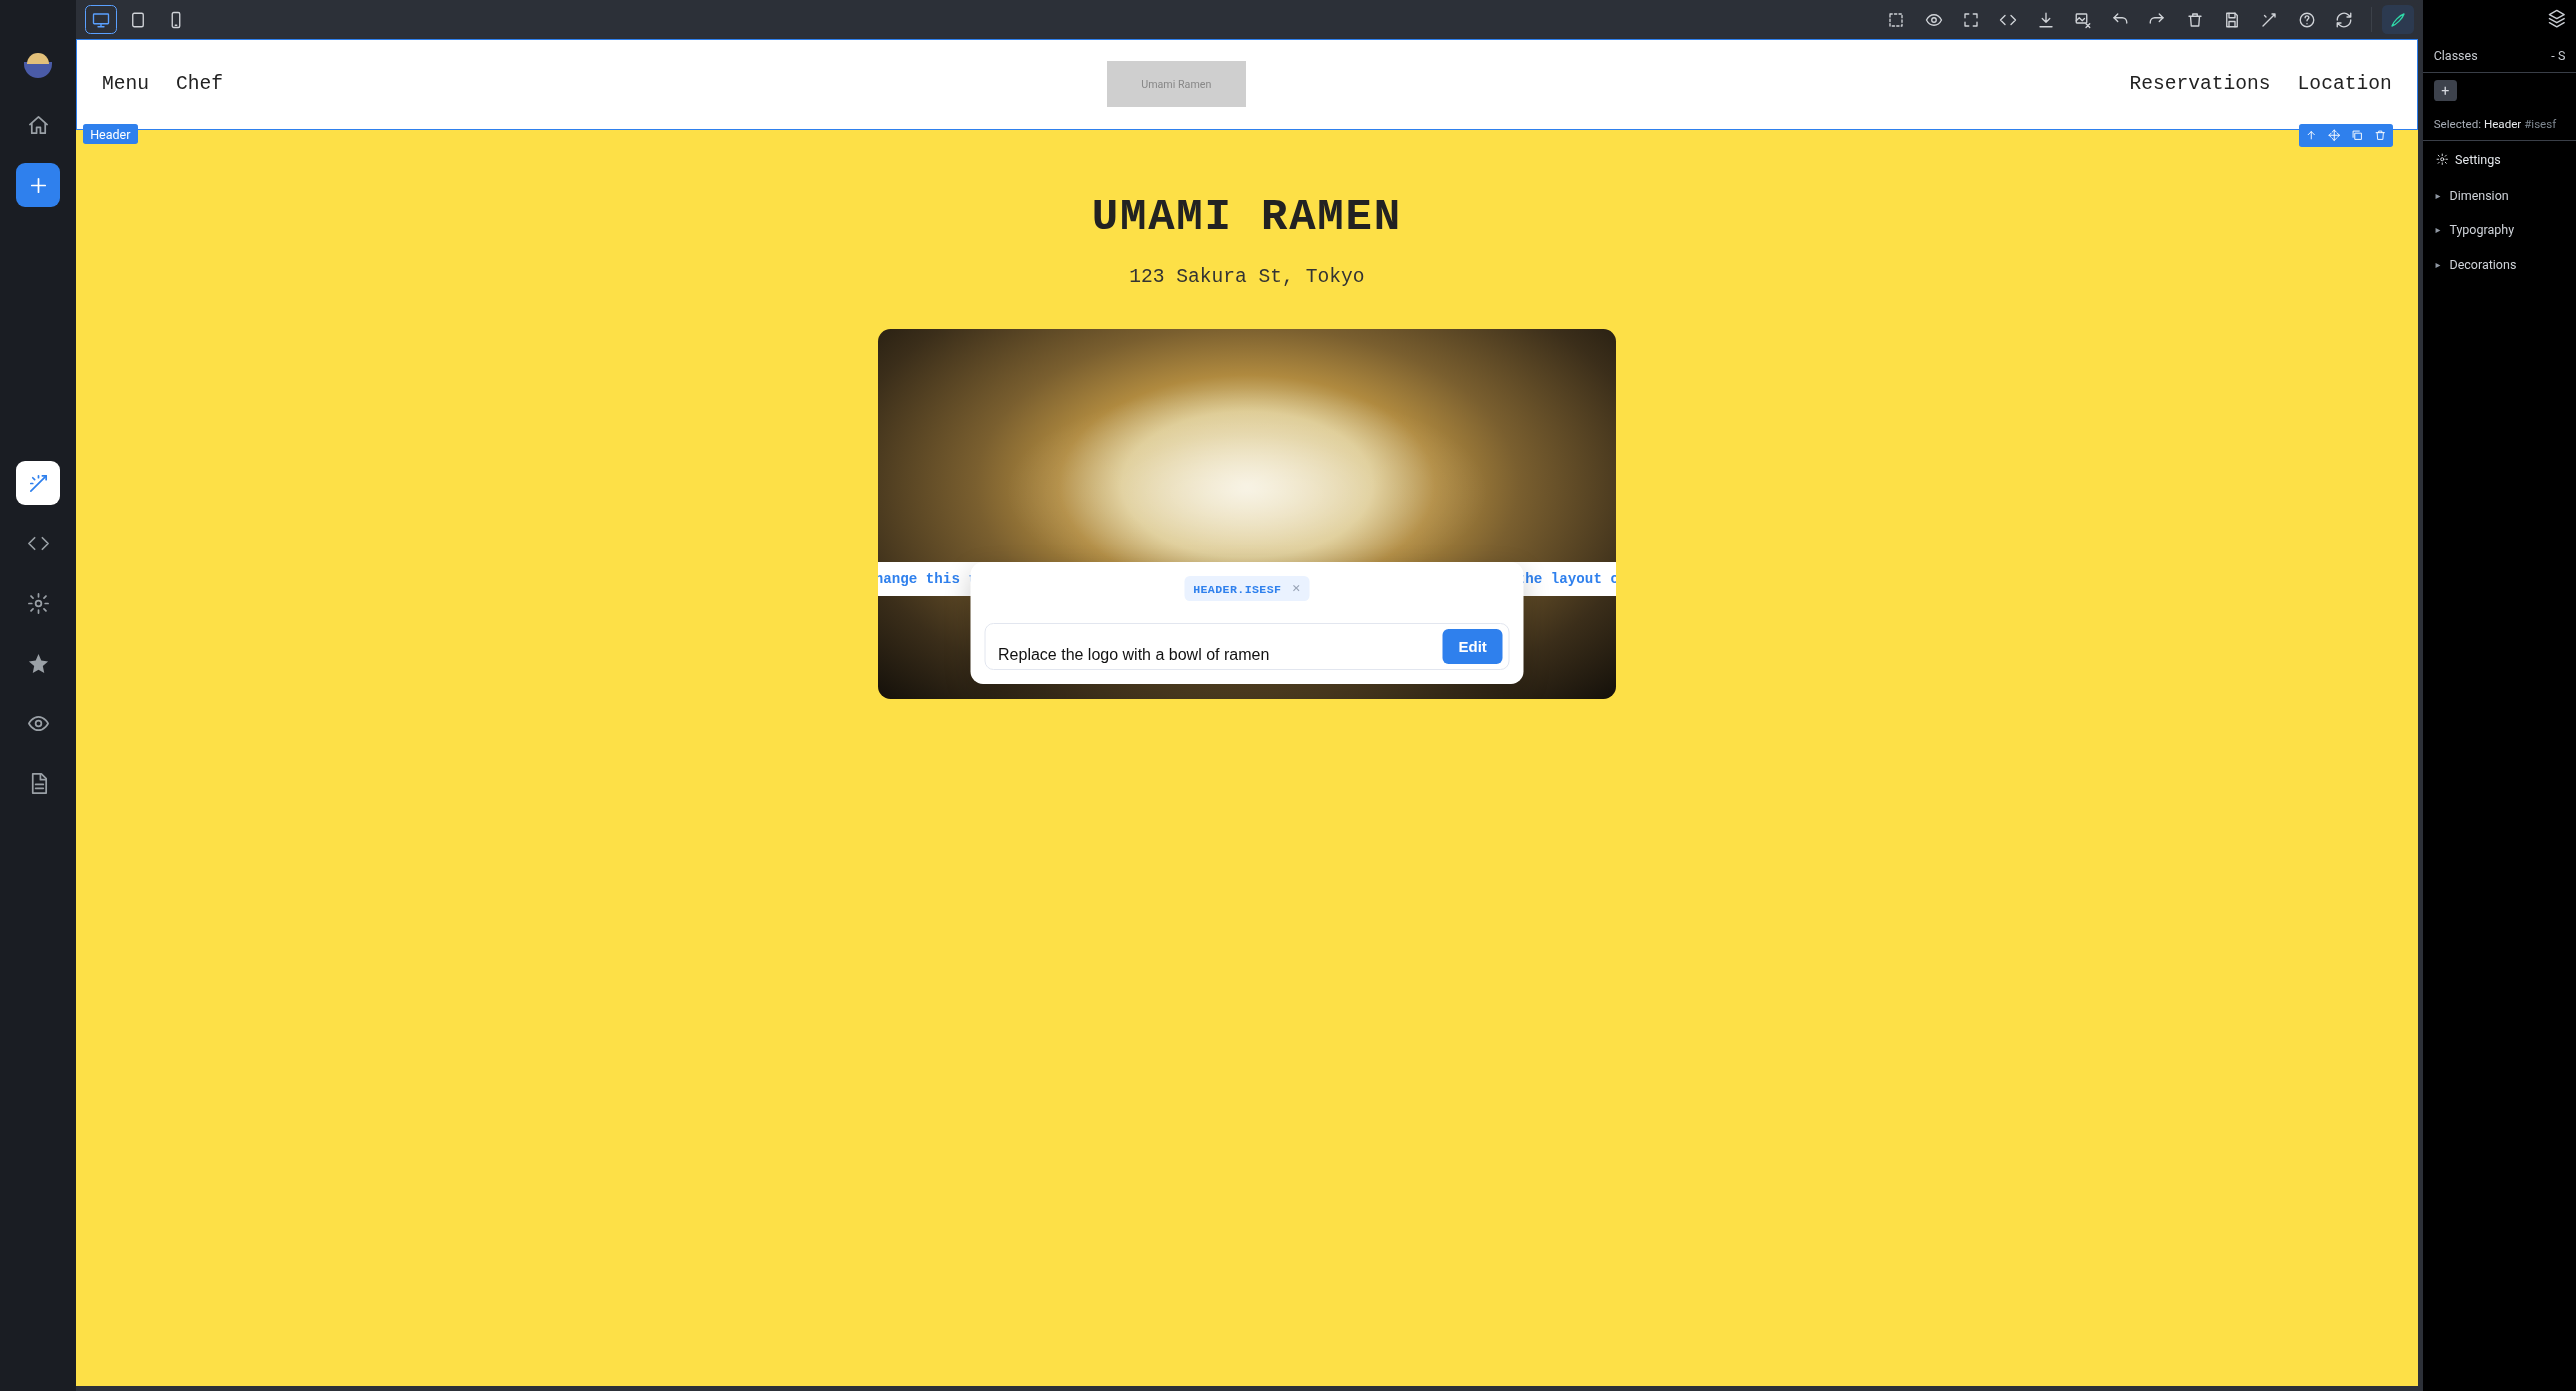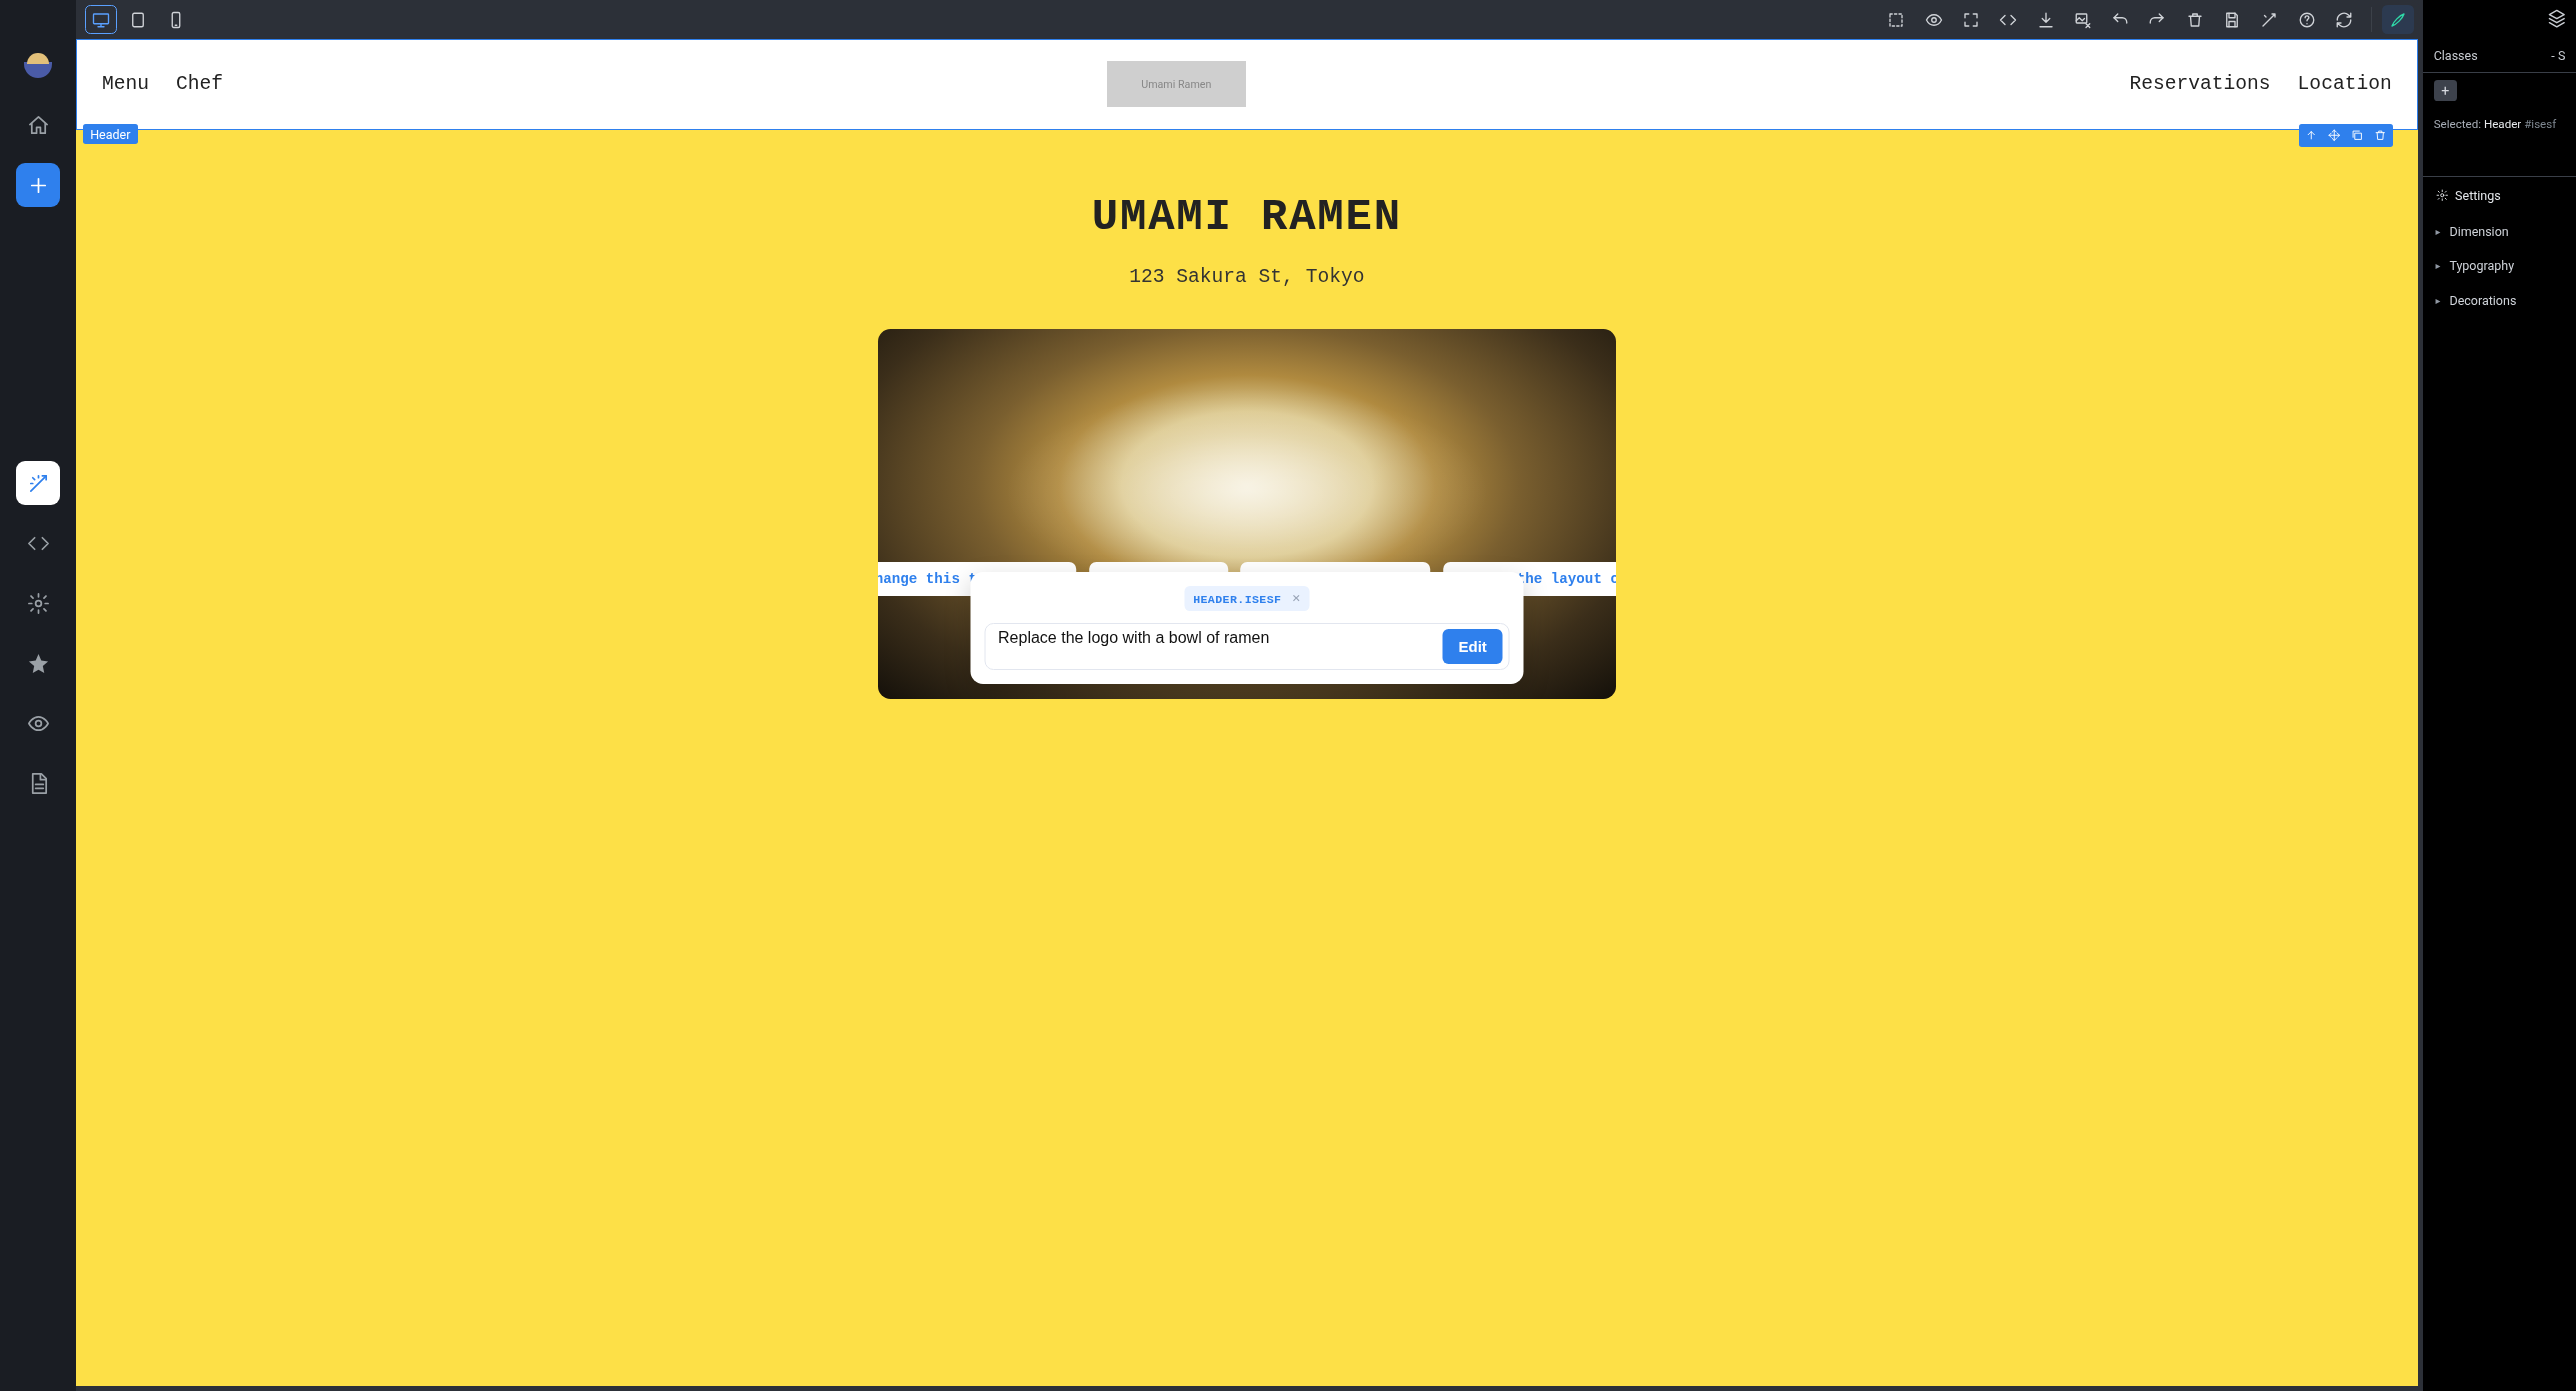--- a/index.html
+++ b/index.html
@@ -95,21 +95,21 @@
 .ai-panel {
   position: absolute; left: 50%; transform: translateX(-50%); bottom: 14.2px; width: 553px;
   background: #fff; border-radius: 12.5px; box-shadow: 0 9px 27px rgba(0,0,0,.2); padding: 14.2px;
 }
 .ai-panel .context-pill {
   display: inline-flex; align-items: flex-end; gap: 7.1px; background: #eaf2ff; color: #2f80ed; font-weight: 700; font-size: 11.6px;
   padding: 4.4px 9px; border-radius: 5.3px; letter-spacing: 0.4px;
 }
 .ai-panel .context-close { color: #97a2b5; font-size: 13.3px; cursor: pointer; margin-left: 3.6px; }
 .ai-input-row {
-  margin-top: 12px; display: flex; gap: 9px; align-items: flex-start;
+  margin-top: 22px; display: flex; gap: 9px; align-items: flex-end;
   border: 0.9px solid #e2e6ef; border-radius: 9px; padding: 5.3px 5.3px 5.3px 12.5px;
 }
 .ai-input { flex: 1; border: none; outline: none; font-size: 16px; color: #111; }
 .ai-edit-btn {
   background: #2f80ed; color: #fff; border: none; font-size: 15px; font-weight: 600; padding: 9px 16px; border-radius: 6px;
 }
 
 
 .rightpanel { width: 153px; background: #000000; color: #c8ccd2; display: flex; flex-direction: column; font-size: 12.5px; }
 .rightpanel .rp-topbar { height:39px; display:flex; align-items:center; justify-content:flex-end; gap:9px; padding:0 9px; }
@@ -118,21 +118,21 @@
 .rp-add {
   display: flex; padding: 7.1px 10.7px;
 }
 .rp-add .add-box {
   width: 23px; height: 21.3px; background: #3d424c; color: #d6d9df; border-radius: 3.6px; display: flex; align-items: center; justify-content: center; font-size: 14.2px;
 }
 .rp-selected { padding: 9px 10.7px; font-size: 11.6px; color: #a7adb6; }
 .rp-selected .sel-name { color: #e7e9ec; }
 .rp-selected .sel-id { color: #7e8790; }
 .rp-sec-head {
-  padding: 10.7px 12.5px; display: flex; align-items: center; gap: 7.1px; border-top: 0.9px solid #3a3f48; color: #e3e6ea; margin-top: 36px;
+  padding: 10.7px 12.5px; display: flex; align-items: center; gap: 7.1px; border-top: 0.9px solid #3a3f48; color: #e3e6ea;
 }
 .rp-acc {
   padding: 9.8px 12.5px; display: flex; align-items: center; gap: 9px; color: #cfd3d9;
 }
 .rp-acc .caret { font-size: 9.8px; color: #9098a3; }
 
 
 .ic { stroke: currentColor; stroke-width: 1.8; fill: none; stroke-linecap: round; stroke-linejoin: round; }
 
 </style>

